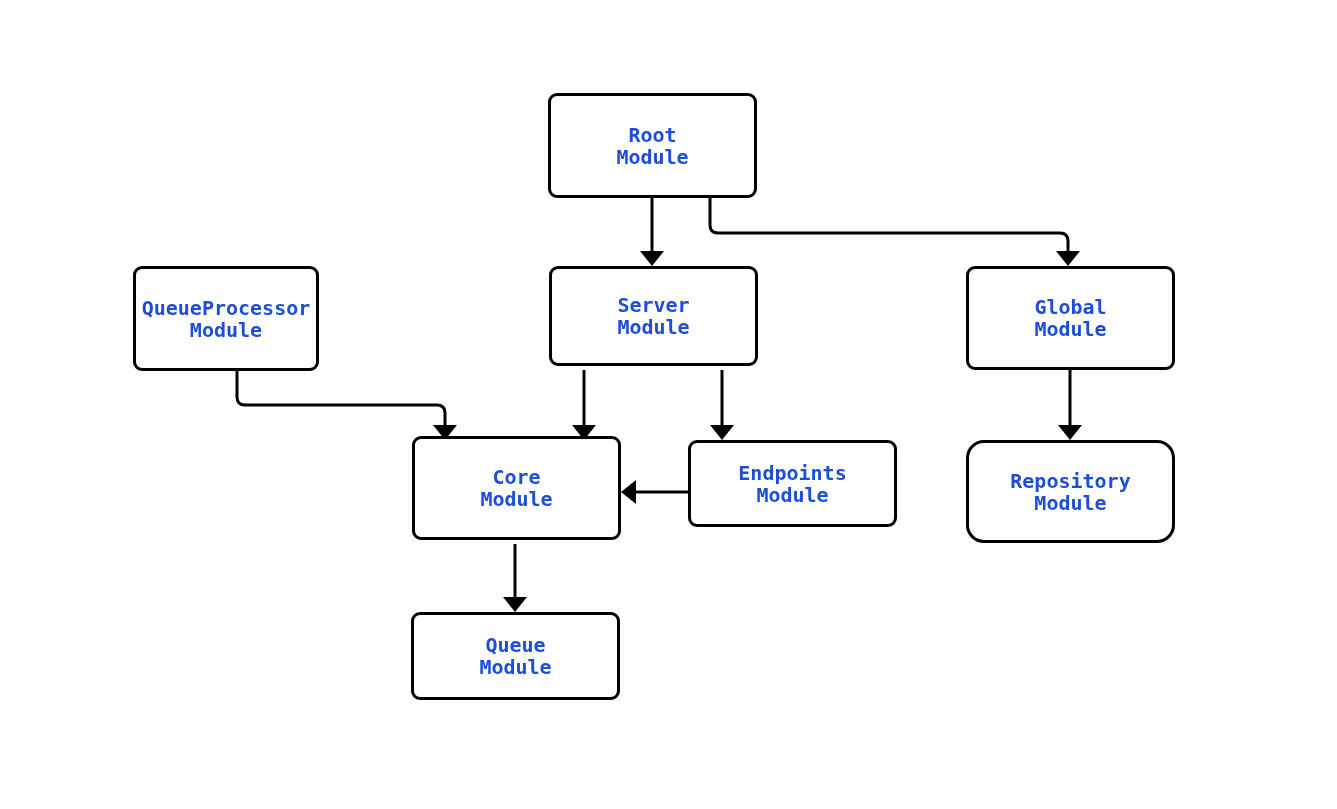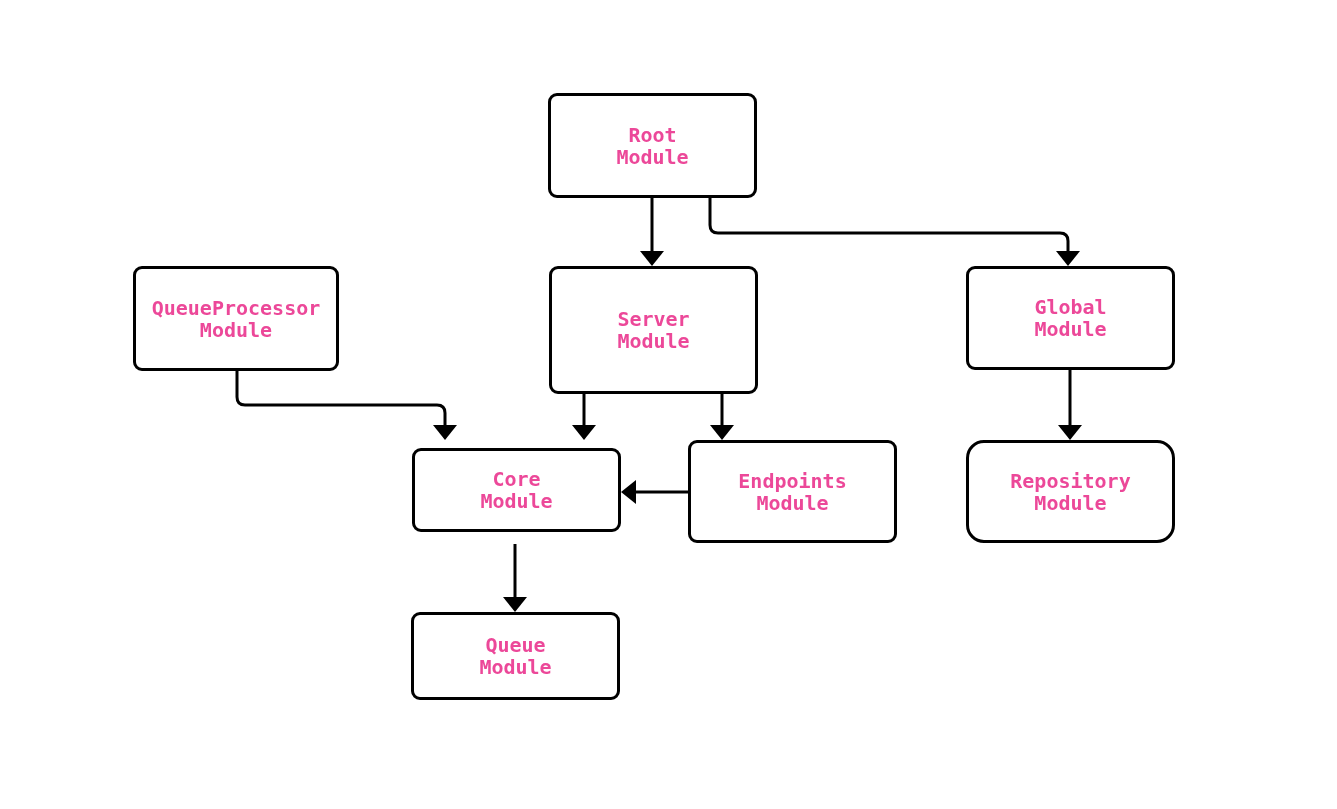--- a/index.html
+++ b/index.html
@@ -40,30 +40,30 @@
     display: flex;
     align-items: center;
     justify-content: center;
     text-align: center;
   }
   .node-label {
     font-family: "DejaVu Sans Mono", "Liberation Mono", monospace;
     font-weight: bold;
     font-size: 20px;
     line-height: 22px;
-    color: #ec4899;
+    color: #1d4ed8;
     white-space: pre-line;
   }
   
   .n-root        { left: 548px;  top: 93px;  width: 209px; height: 105px; }
-  .n-qproc       { left: 133px;  top: 266px; width: 206px; height: 105px; }
-  .n-server      { left: 549px;  top: 266px; width: 209px; height: 128px; }
+  .n-qproc       { left: 133px;  top: 266px; width: 186px; height: 105px; }
+  .n-server      { left: 549px;  top: 266px; width: 209px; height: 100px; }
   .n-global      { left: 966px;  top: 266px; width: 209px; height: 104px; align-items: center; }
-  .n-core        { left: 412px;  top: 448px; width: 209px; height: 84px; }
-  .n-endpoints   { left: 688px;  top: 440px; width: 209px; height: 103px; }
+  .n-core        { left: 412px;  top: 436px; width: 209px; height: 104px; }
+  .n-endpoints   { left: 688px;  top: 440px; width: 209px; height: 87px; }
   .n-repository  { left: 966px;  top: 440px; width: 209px; height: 103px; border-radius: 18px; }
   .n-queue       { left: 411px;  top: 612px; width: 209px; height: 88px; }
 </style>
 </head>
 <body>
 
 <div class="canvas">
 
   <svg class="edges" width="1337" height="809" viewBox="0 0 1337 809" aria-hidden="true">
 

